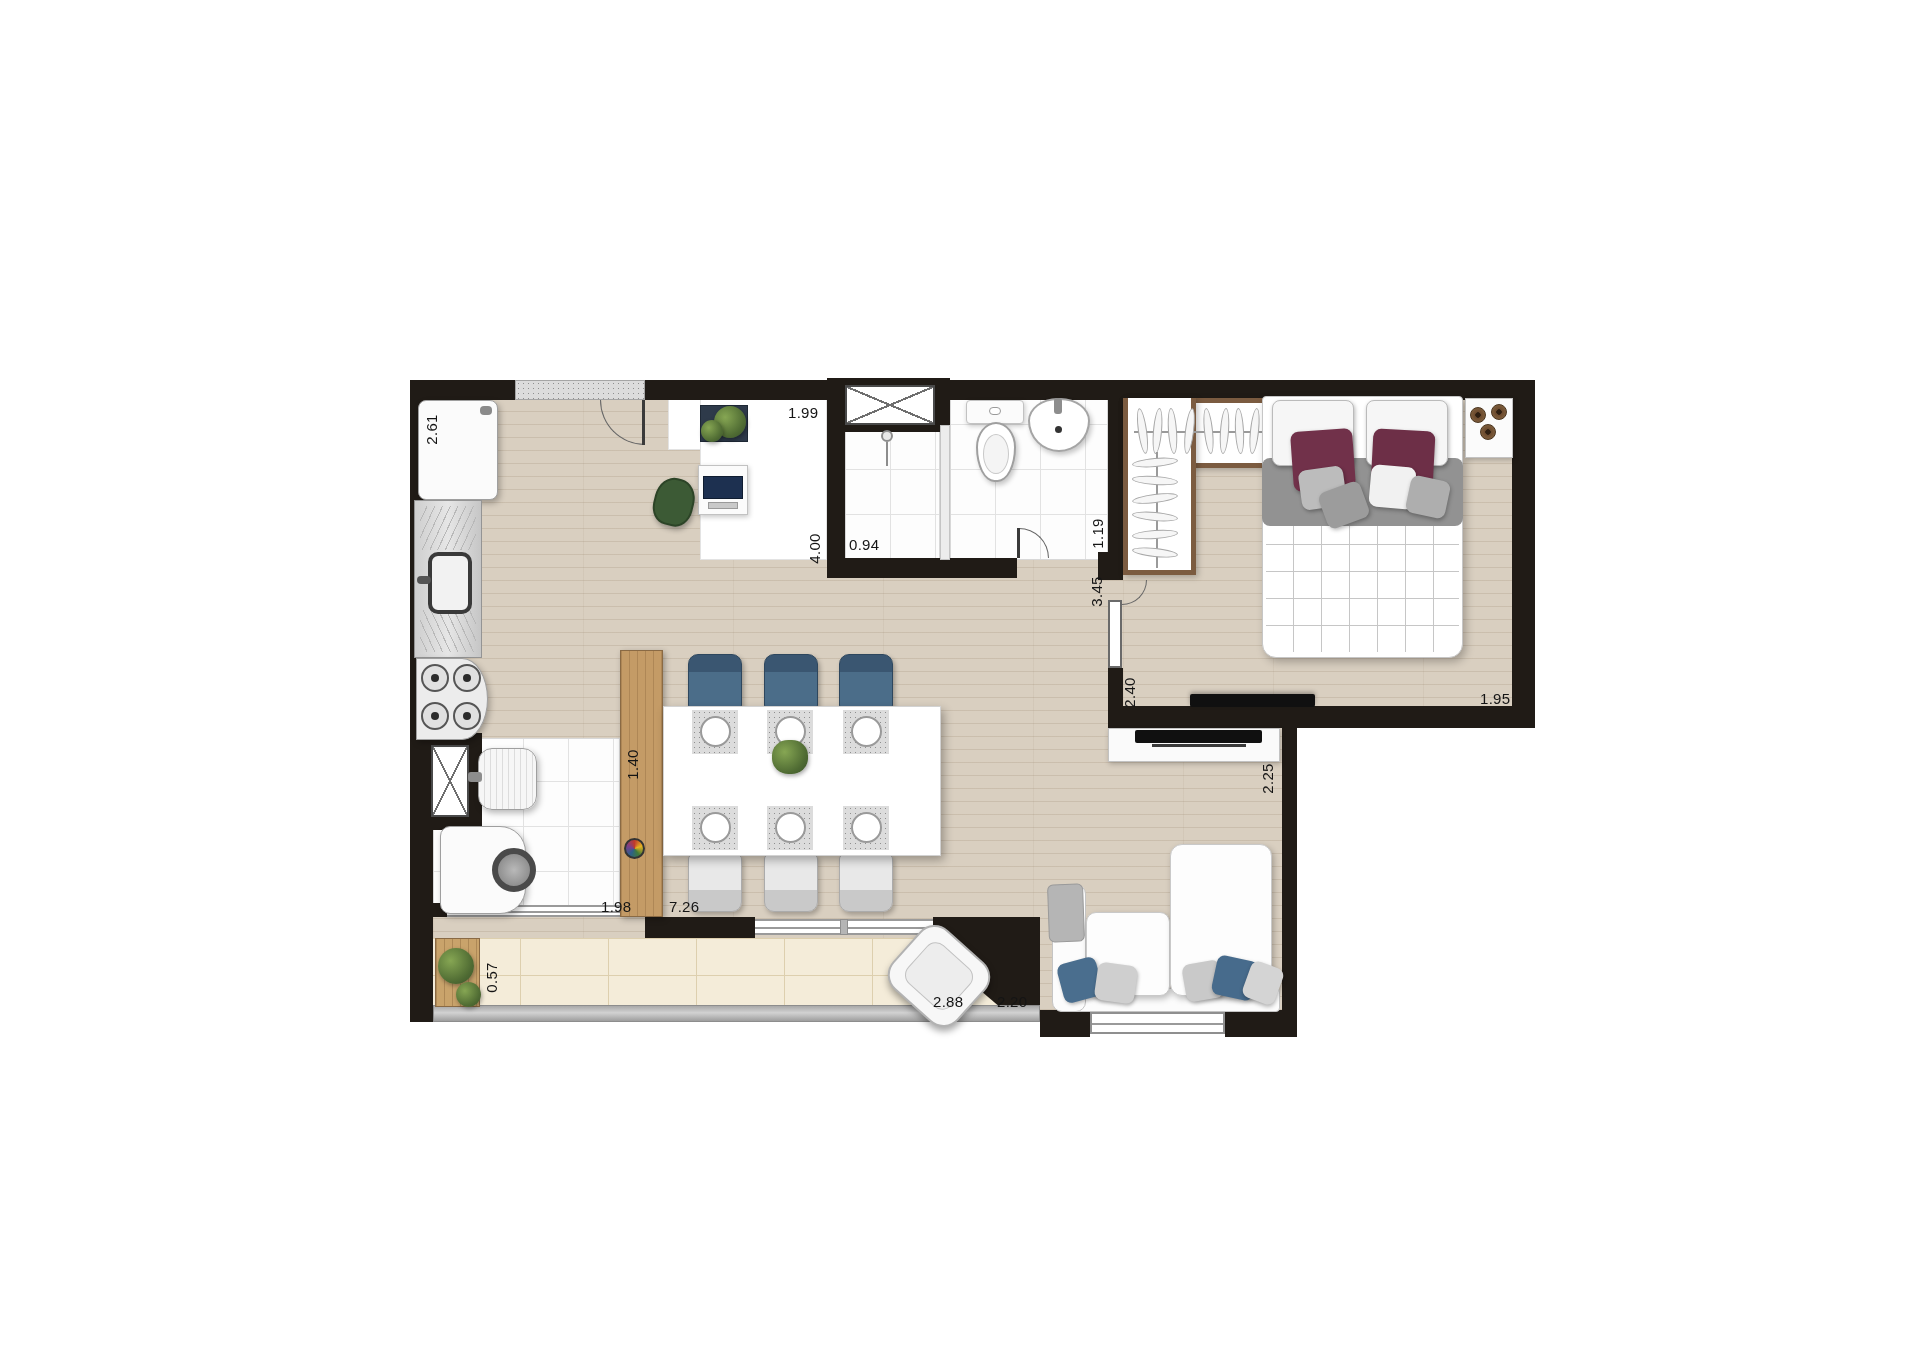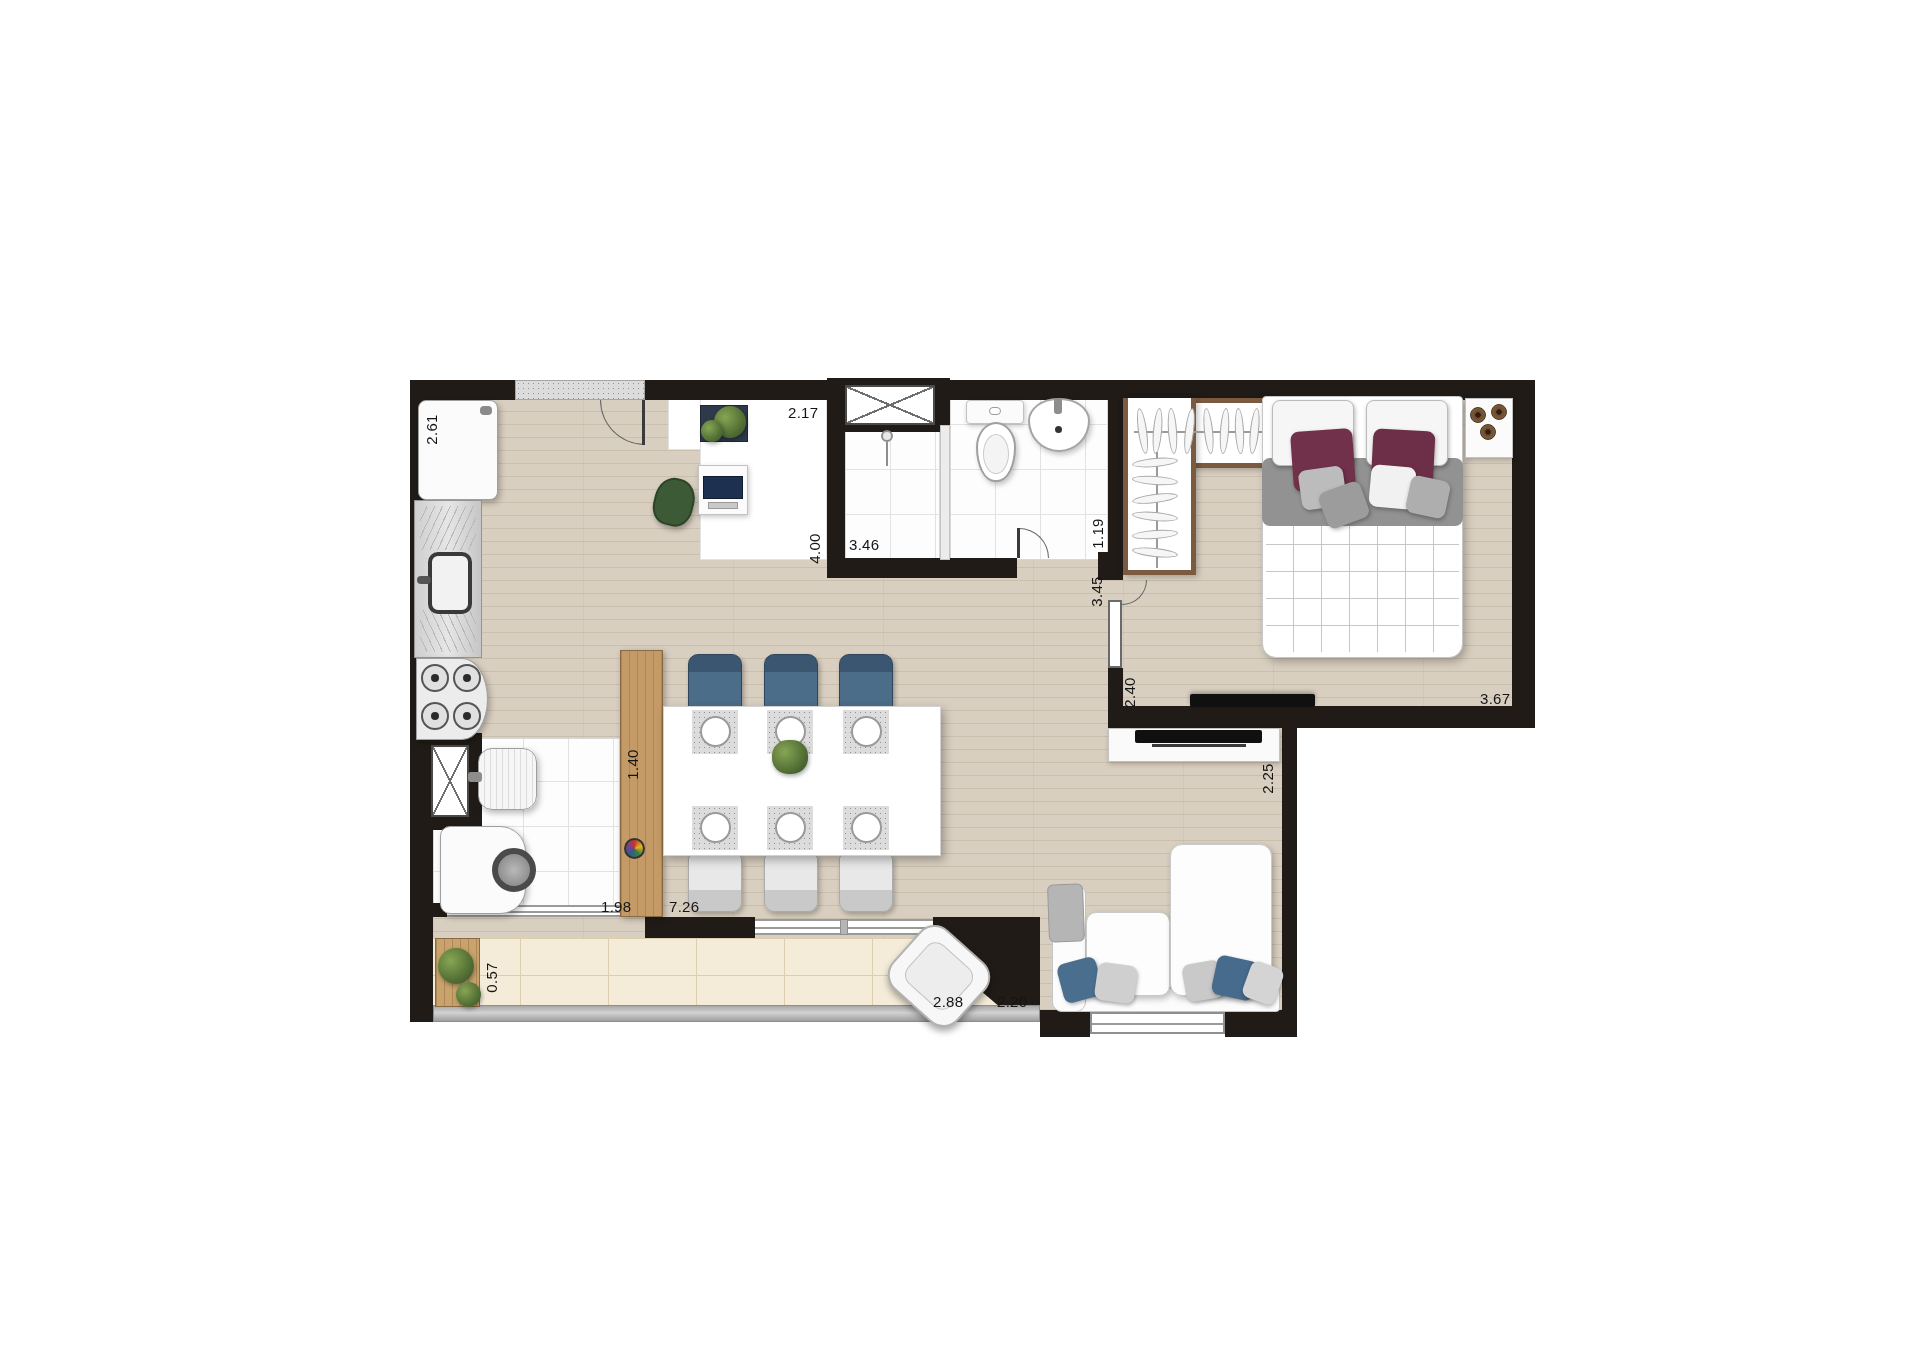--- a/index.html
+++ b/index.html
@@ -207,27 +207,27 @@
   <div style="left:1048px;top:884px;width:36px;height:58px;background:#b5b5b5;border:1px solid #9a9a9a;border-radius:6px;transform:rotate(-2deg);"></div>
   <div style="left:1086px;top:912px;width:84px;height:84px;background:#fdfdfd;border:1.5px solid #c9c9c9;border-radius:10px;box-shadow:2px 3px 6px rgba(0,0,0,.25);"></div>
   <div style="left:1170px;top:844px;width:102px;height:152px;background:#fdfdfd;border:1.5px solid #c9c9c9;border-radius:12px;box-shadow:2px 3px 6px rgba(0,0,0,.25);"></div>
   <div class="pillow" style="left:1060px;top:960px;width:40px;height:40px;background:#4a6e8e;transform:rotate(-15deg);"></div>
   <div class="pillow" style="left:1096px;top:964px;width:40px;height:38px;background:#cfcfcf;transform:rotate(8deg);"></div>
   <div class="pillow" style="left:1184px;top:962px;width:38px;height:38px;background:#c9c9c9;transform:rotate(-10deg);"></div>
   <div class="pillow" style="left:1214px;top:958px;width:42px;height:40px;background:#476b8c;transform:rotate(12deg);"></div>
   <div class="pillow" style="left:1246px;top:964px;width:34px;height:38px;background:#d4d4d4;transform:rotate(20deg);"></div>
 
   <span class="lbl vlbl" style="left:416px;top:421px;">2.61</span>
-  <span class="lbl" style="left:788px;top:404px;">2.17</span>
+  <span class="lbl" style="left:788px;top:404px;">1.99</span>
   <span class="lbl vlbl" style="left:799px;top:540px;">4.00</span>
-  <span class="lbl" style="left:849px;top:536px;">3.46</span>
+  <span class="lbl" style="left:849px;top:536px;">0.94</span>
   <span class="lbl vlbl" style="left:1082px;top:525px;">1.19</span>
   <span class="lbl vlbl" style="left:1081px;top:583px;">3.45</span>
   <span class="lbl vlbl" style="left:1114px;top:684px;">2.40</span>
-  <span class="lbl" style="left:1480px;top:690px;">3.67</span>
+  <span class="lbl" style="left:1480px;top:690px;">1.95</span>
   <span class="lbl vlbl" style="left:1252px;top:770px;">2.25</span>
   <span class="lbl vlbl" style="left:617px;top:756px;">1.40</span>
   <span class="lbl" style="left:601px;top:898px;">1.98</span>
   <span class="lbl" style="left:669px;top:898px;">7.26</span>
   <span class="lbl vlbl" style="left:476px;top:969px;">0.57</span>
   <span class="lbl" style="left:933px;top:993px;">2.88</span>
   <span class="lbl" style="left:997px;top:993px;">2.20</span>
 
 </div>
 

